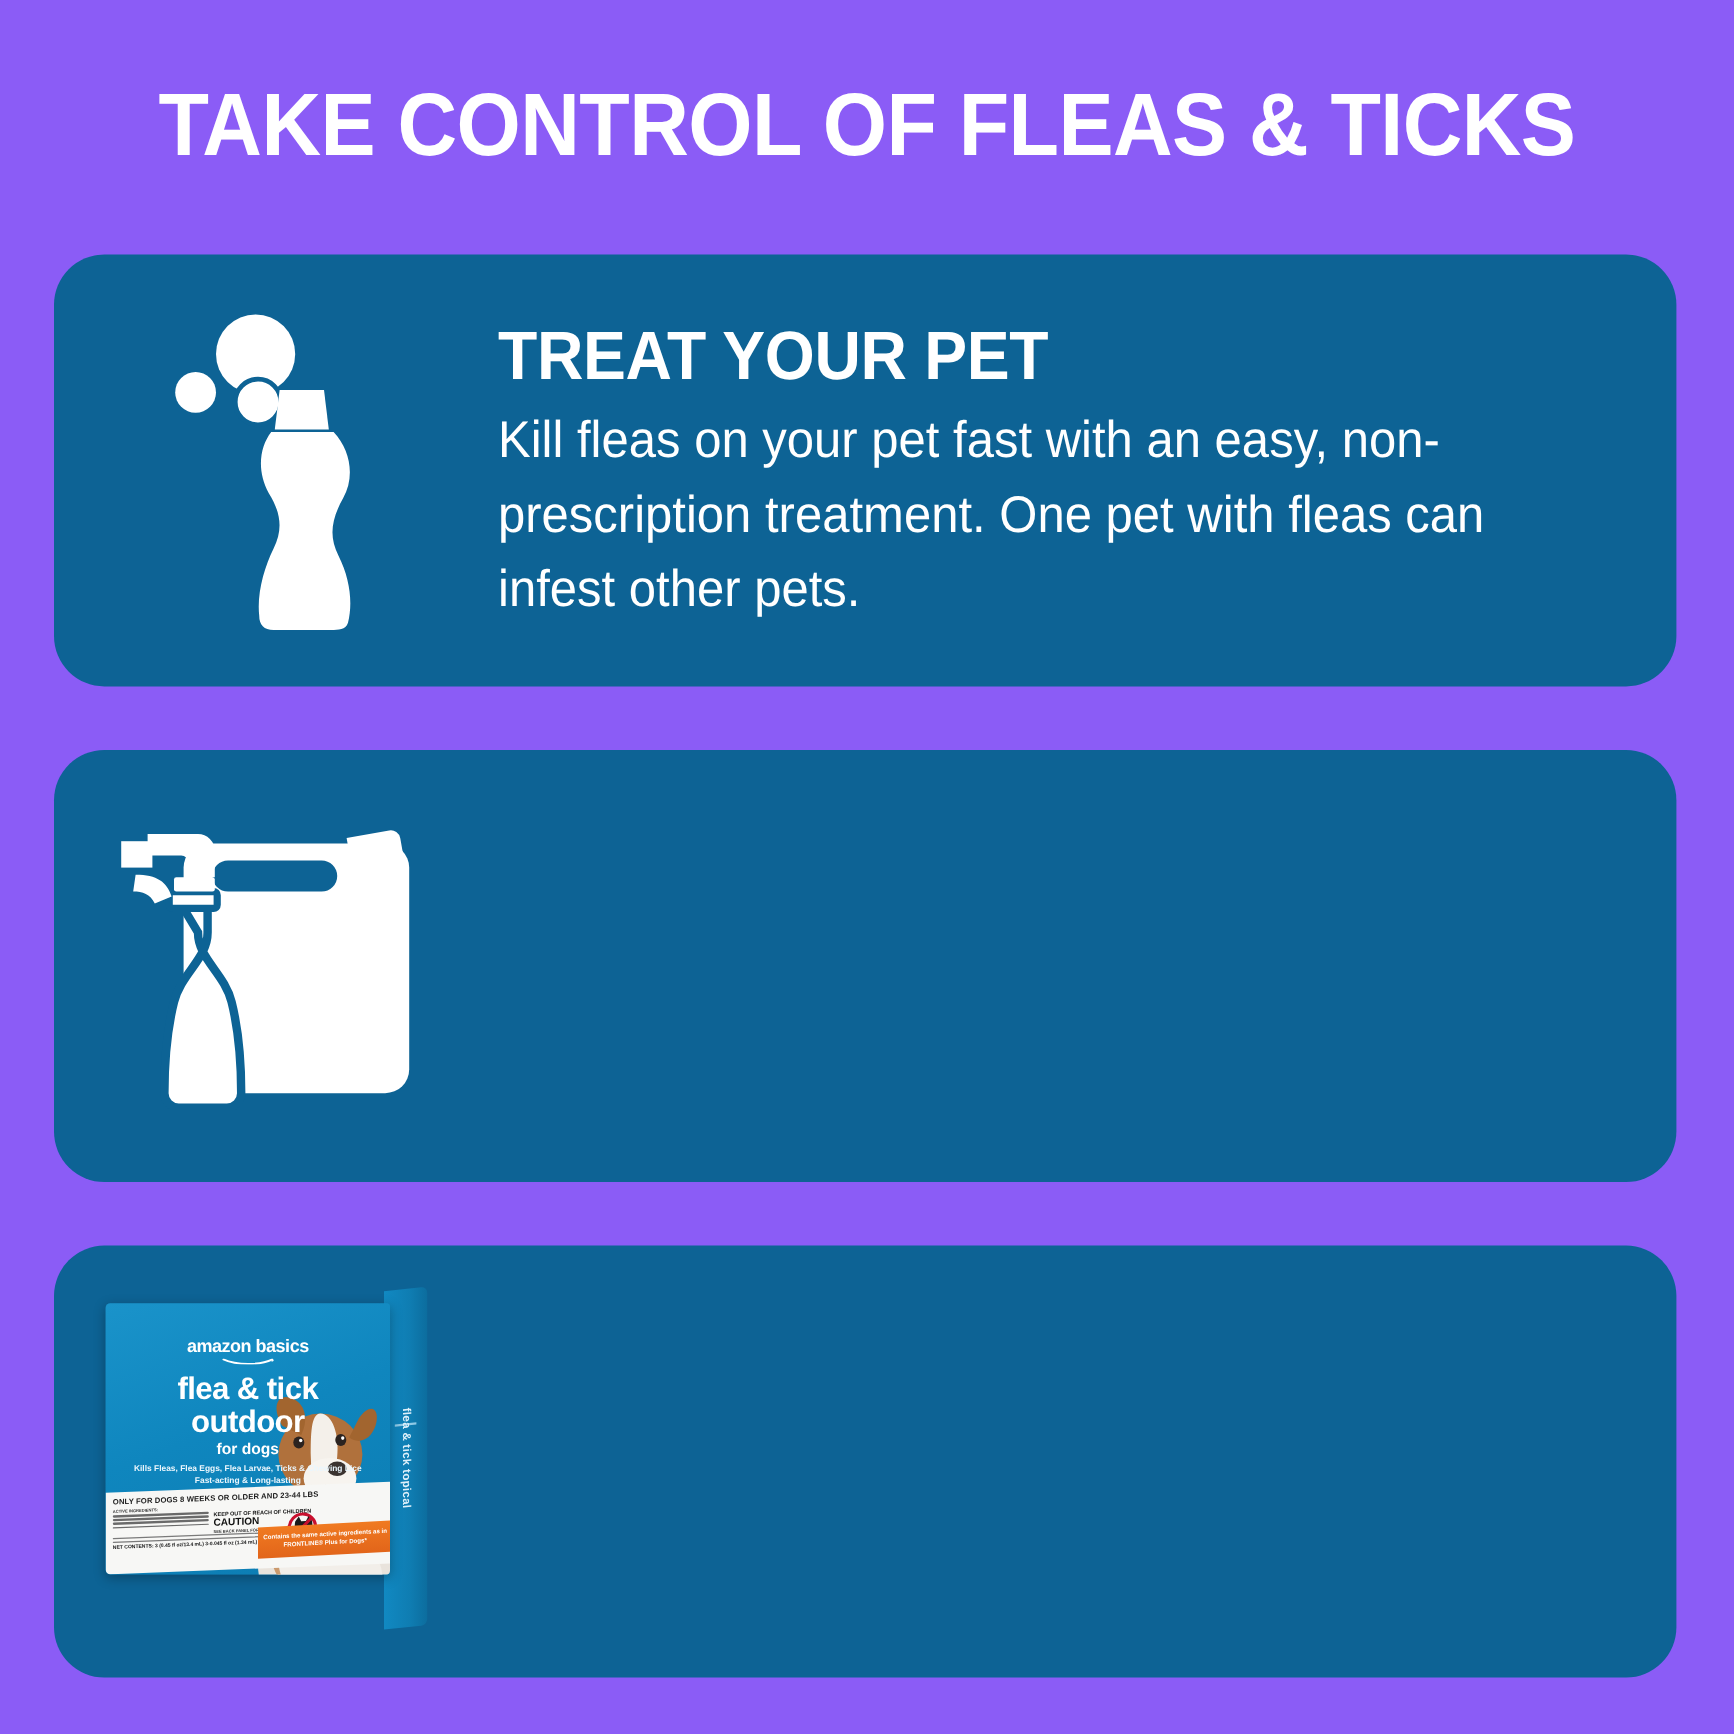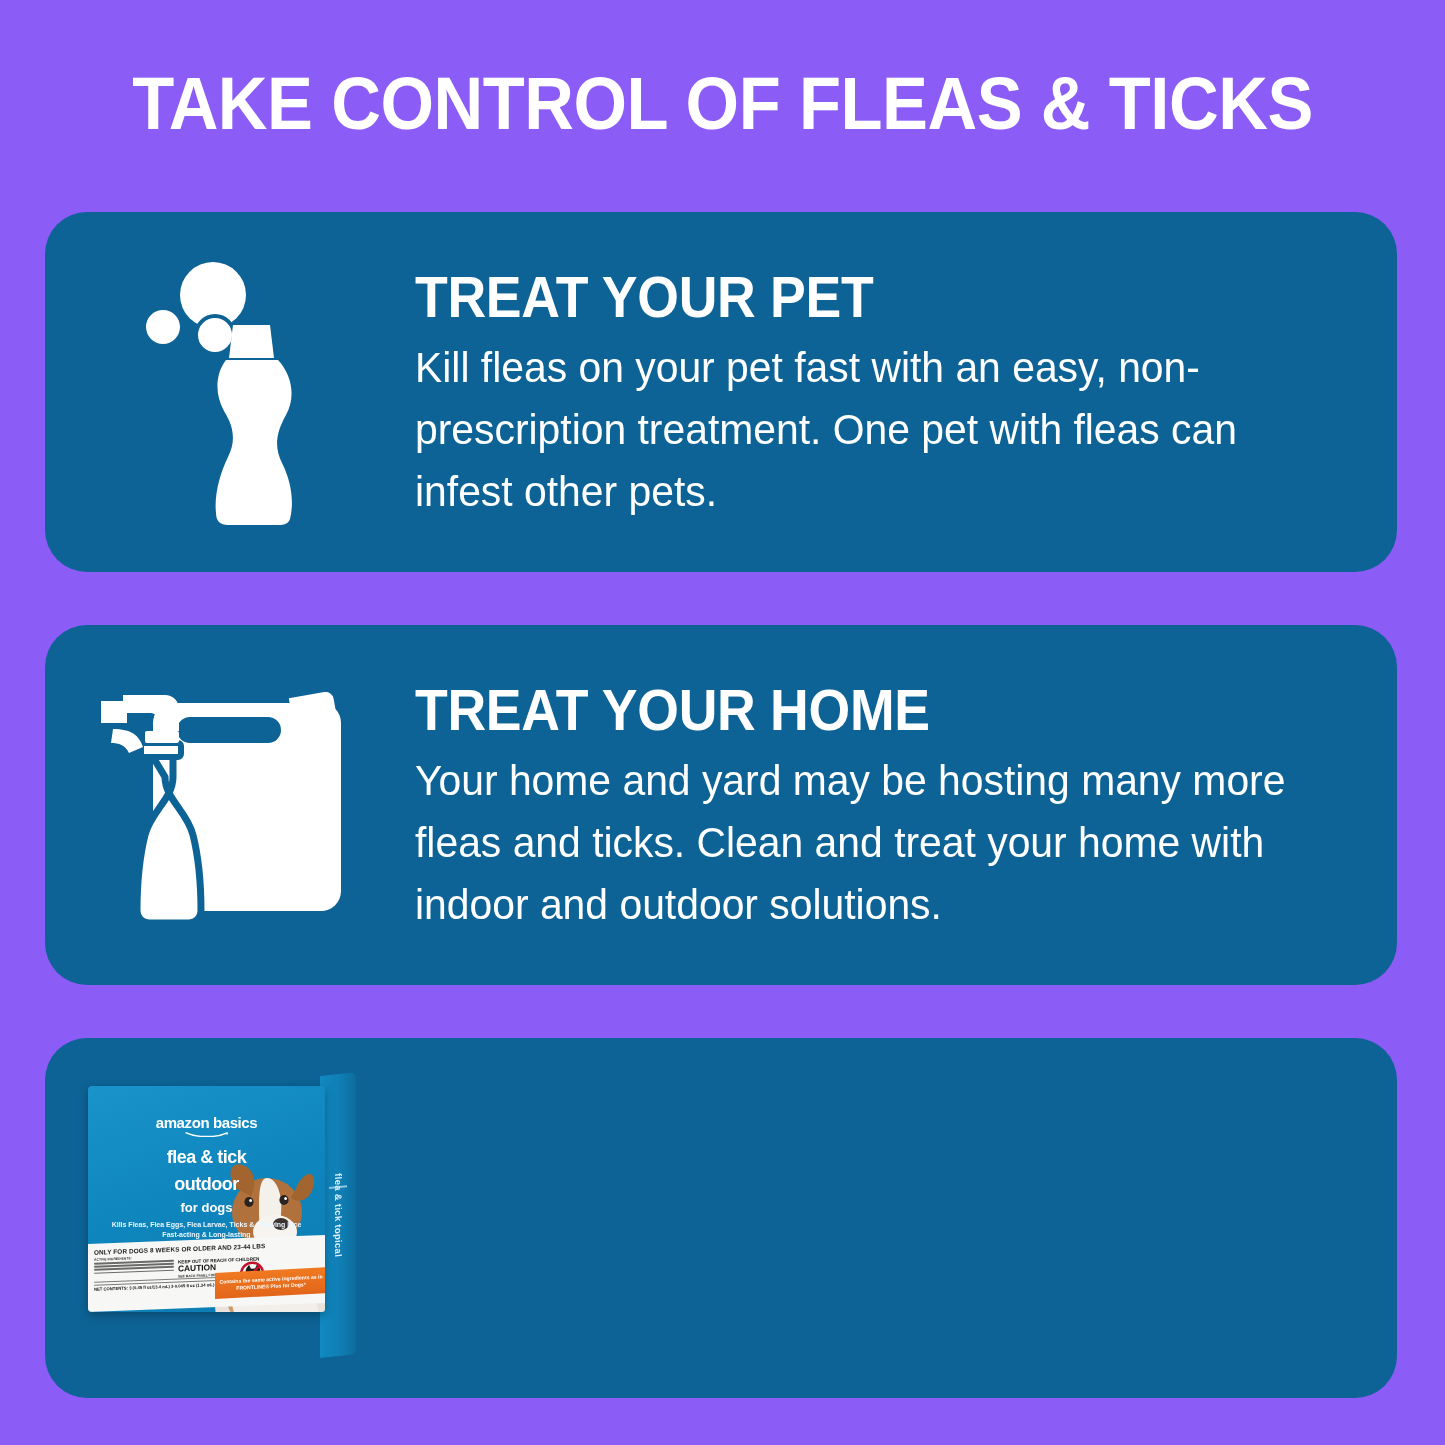--- a/index.html
+++ b/index.html
@@ -164,21 +164,21 @@
     width: 52px;
     height: 5px;
   }
   .prod-title {
     position: absolute;
     left: 0;
     top: 58px;
     width: 100%;
     text-align: center;
     color: #ffffff;
-    font-size: 18px;
+    font-size: 26px;
     font-weight: bold;
     line-height: 27px;
     letter-spacing: -0.5px;
   }
   .prod-sub {
     position: absolute;
     left: 0;
     top: 114px;
     width: 100%;
     text-align: center;
@@ -348,24 +348,20 @@
         <path d="M52 62 h26 v30 c 0 22, -22 34, -28 58 c -6 24, -8 52, -8 76 a12 12 0 0 0 12 12 h40 a12 12 0 0 0 12 -12 c 0 -24, -2 -52, -8 -76 c -6 -24, -28 -36, -28 -58 z" fill="#ffffff" stroke="#0d6395" stroke-width="7"></path>
         <rect x="46" y="58" width="40" height="14" rx="3" fill="#ffffff" stroke="#0d6395" stroke-width="6"></rect>
 
         <path d="M6 16 h26 v22 h-26 z" fill="#ffffff"></path>
         <path d="M28 10 h42 a14 14 0 0 1 14 14 v22 h-22 v-12 a6 6 0 0 0 -6 -6 h-28 z" fill="#ffffff"></path>
         <path d="M18 44 c 18 0, 26 6, 30 18 l -14 6 c -4 -8, -10 -10, -18 -10 z" fill="#ffffff"></path>
 
         <rect x="50" y="46" width="34" height="12" rx="2" fill="#ffffff"></rect>
       </svg>
     </div>
-    <div class="card-body">
-      <div class="card-heading">TREAT YOUR HOME</div>
-      <div class="card-text">Your home and yard may be hosting many more fleas and ticks. Clean and treat your home with indoor and outdoor solutions.</div>
-    </div>
   </div>
 
   <div class="card" id="card-2">
     <div class="card-icon">
       <div class="product-box">
         <div class="box-3d">
 
           <div class="box-side">
             <div class="box-side-bar"></div>
             <div class="box-side-text">flea &amp; tick topical</div>

